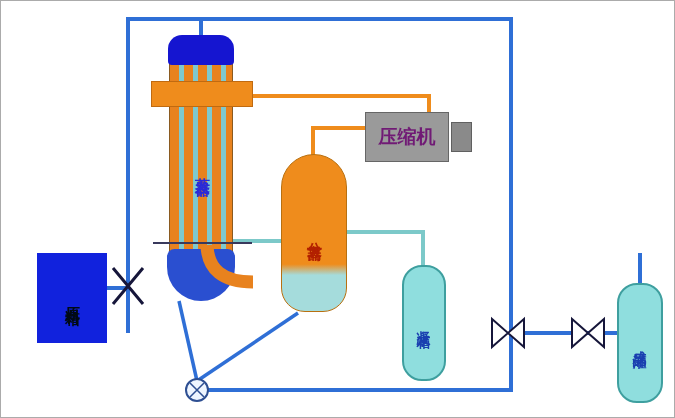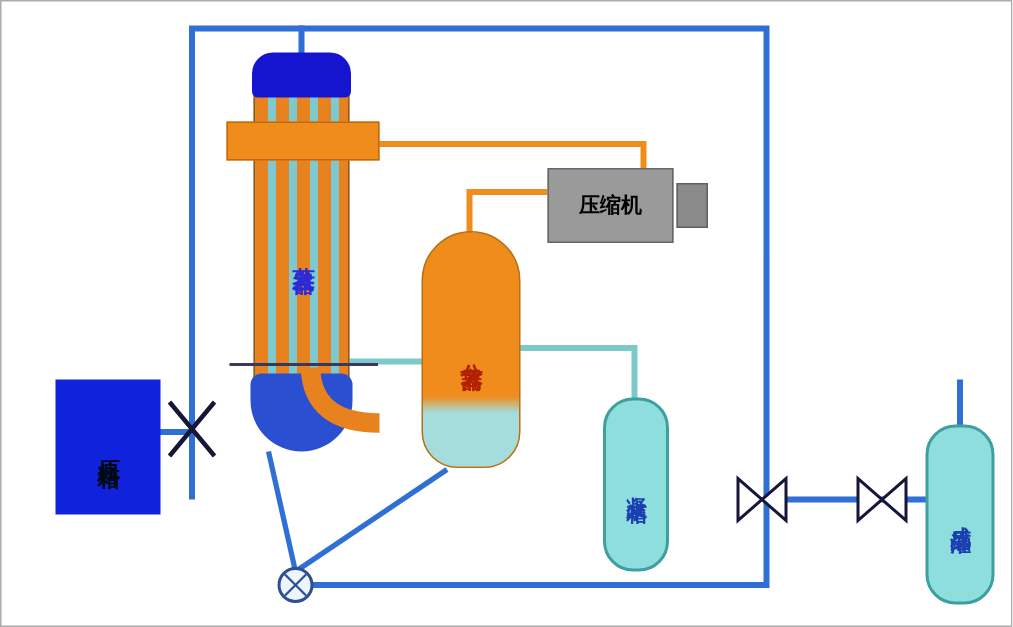--- a/index.html
+++ b/index.html
@@ -27,21 +27,21 @@
   .evap-bowl{left:166px;top:248px;width:68px;height:52px;background:#2a4fd0;border-radius:8px 8px 36px 36px;}
   .evap-label{left:187px;top:112px;width:28px;height:112px;z-index:2;}
   .evap-label .vtext{color:#2a2ad8;font-size:15px;}
 
   .separator{left:280px;top:153px;width:66px;height:158px;
     background:linear-gradient(180deg,#ef8c1c 0%,#ef8c1c 70%,#a5dcdc 77%,#a5dcdc 100%);
     border-radius:33px 33px 24px 24px;border:1px solid #b87010;}
   .separator .vtext{color:#b22000;font-size:15px;}
 
   .compressor{left:364px;top:111px;width:84px;height:50px;background:#9a9a9a;border:1px solid #666666;}
-  .compressor .htext{color:#000000;font-size:14px;}
+  .compressor .htext{color:#701a75;font-size:19px;}
   .compressor-block{left:450px;top:121px;width:21px;height:30px;background:#8a8a8a;border:1px solid #606060;}
 
   .cyan-tank{background:#8fdede;border:2px solid #3e9f9f;border-radius:20px;}
   .condensate-tank{left:401px;top:264px;width:44px;height:116px;}
   .product-tank{left:616px;top:282px;width:46px;height:120px;}
   .cyan-tank .vtext{color:#1a3fb0;font-size:14px;}
 </style>
 </head>
 <body>
 

